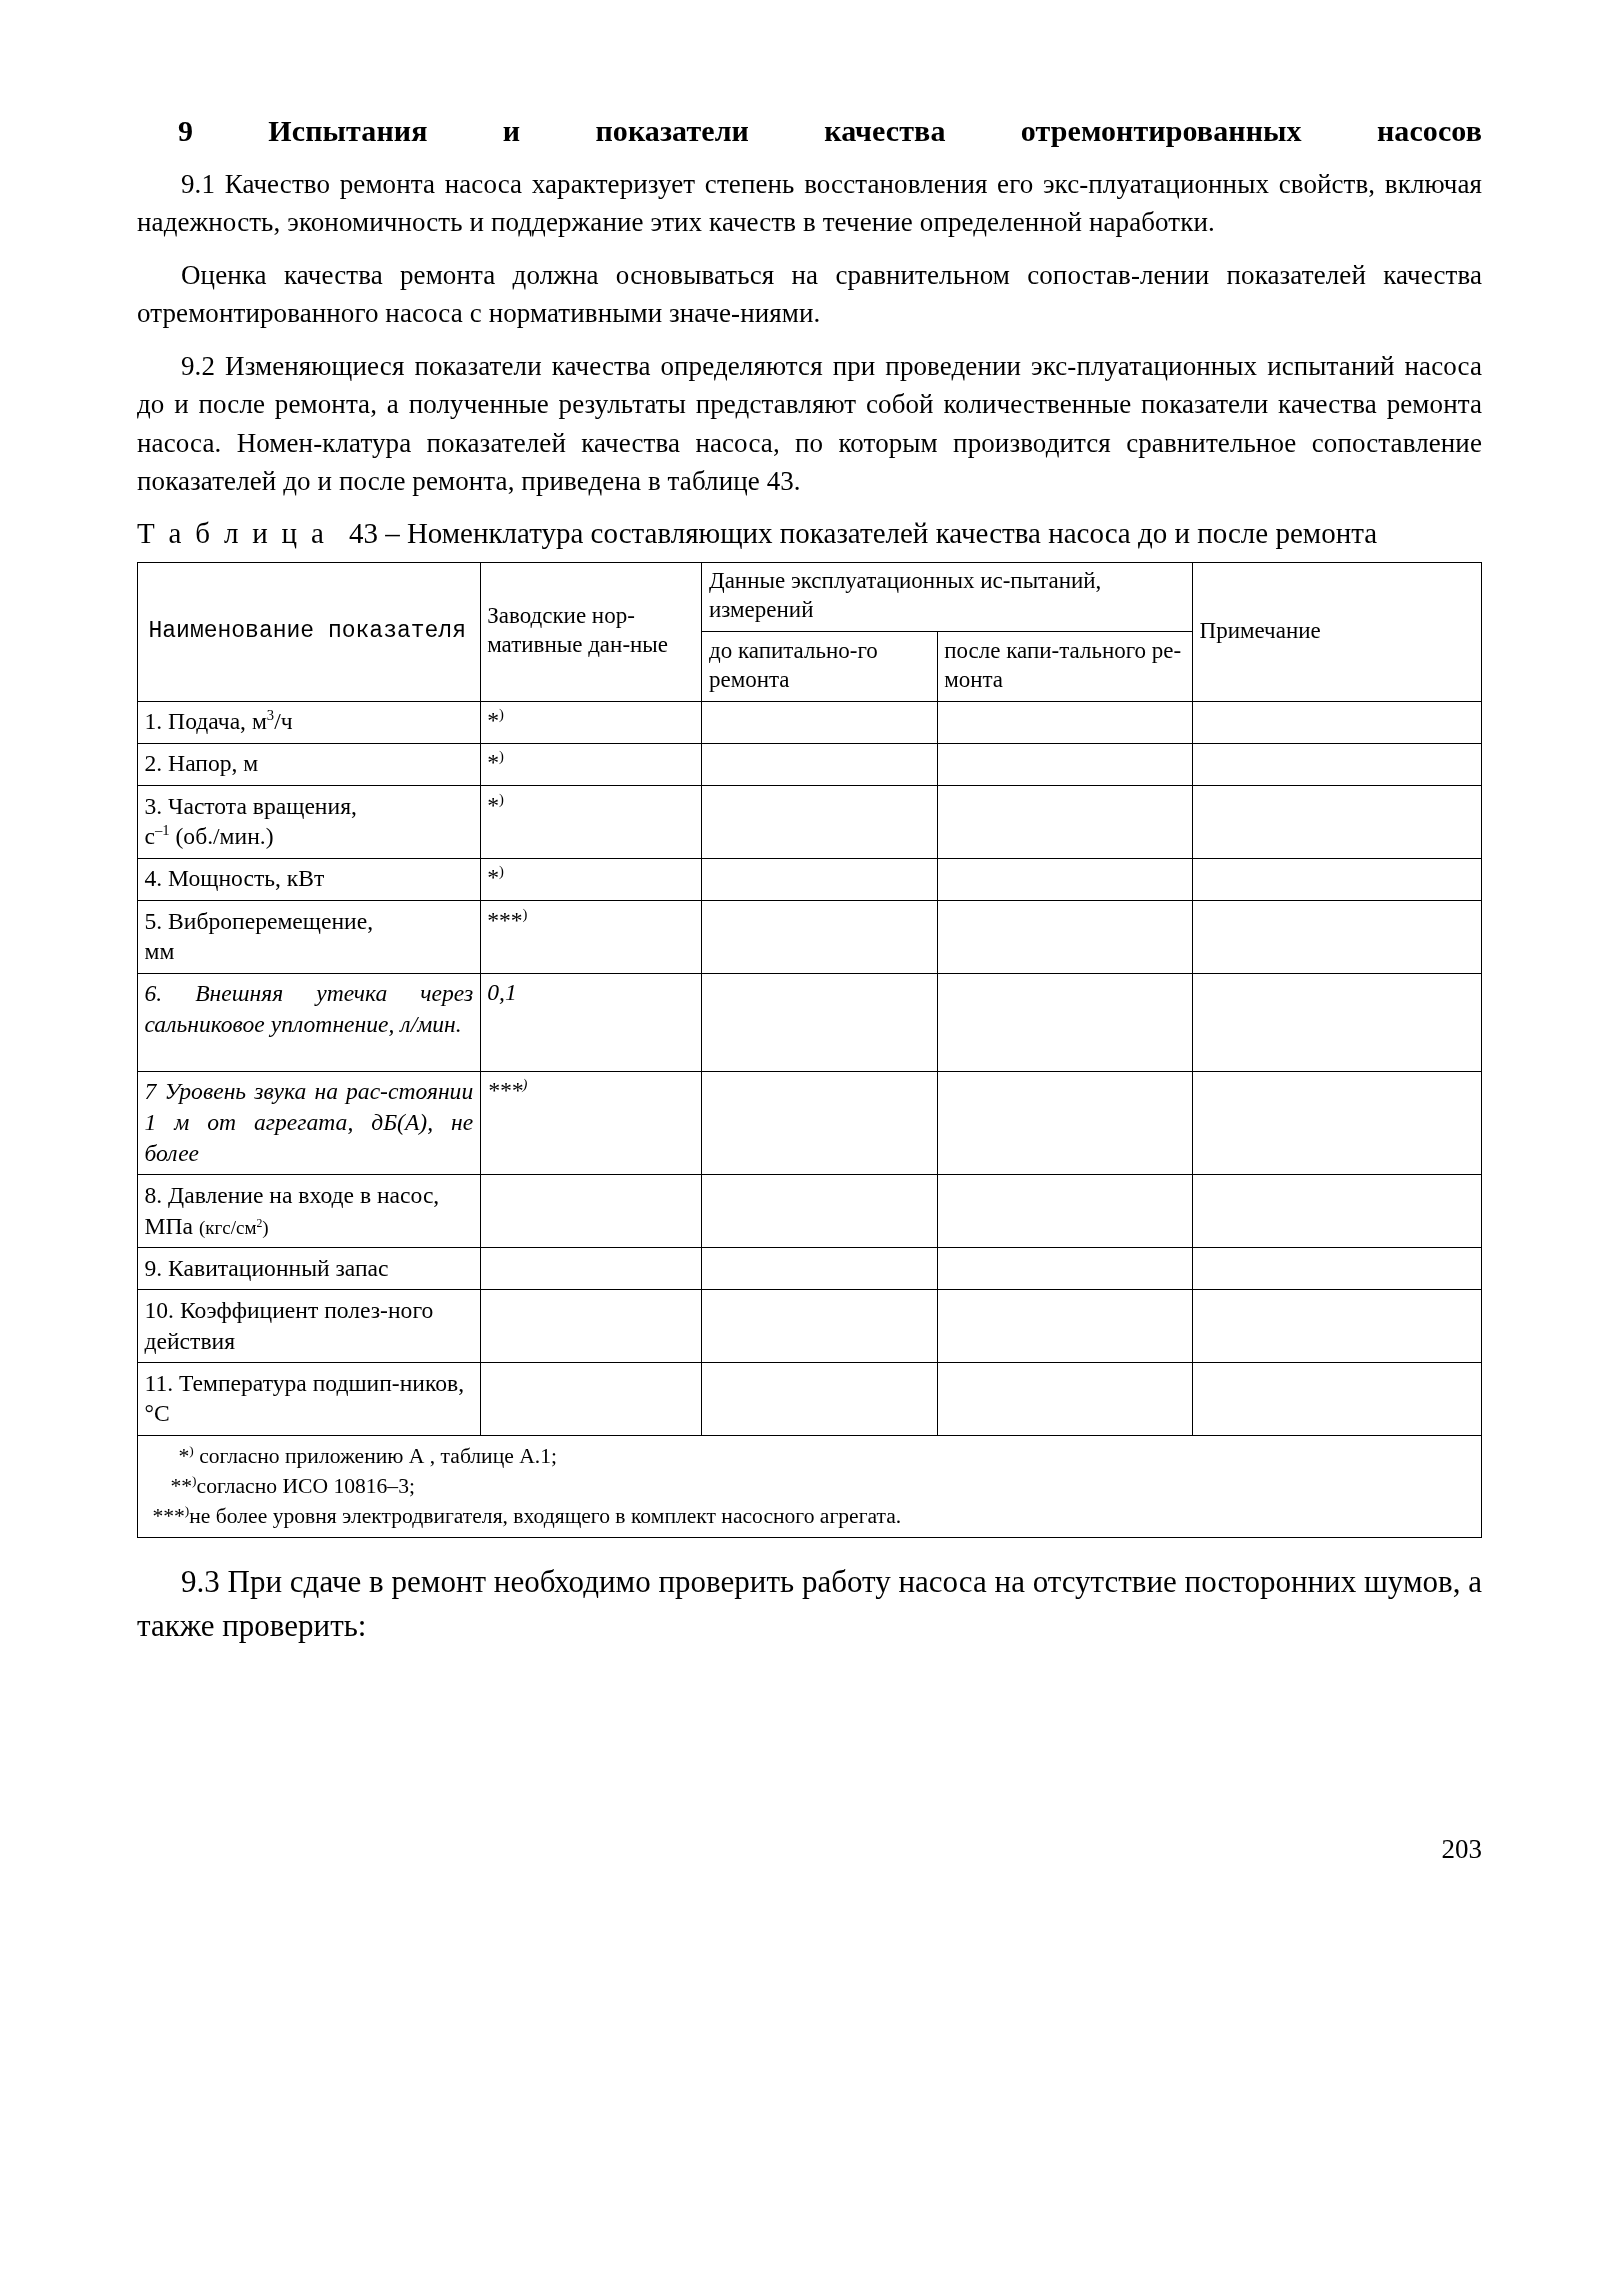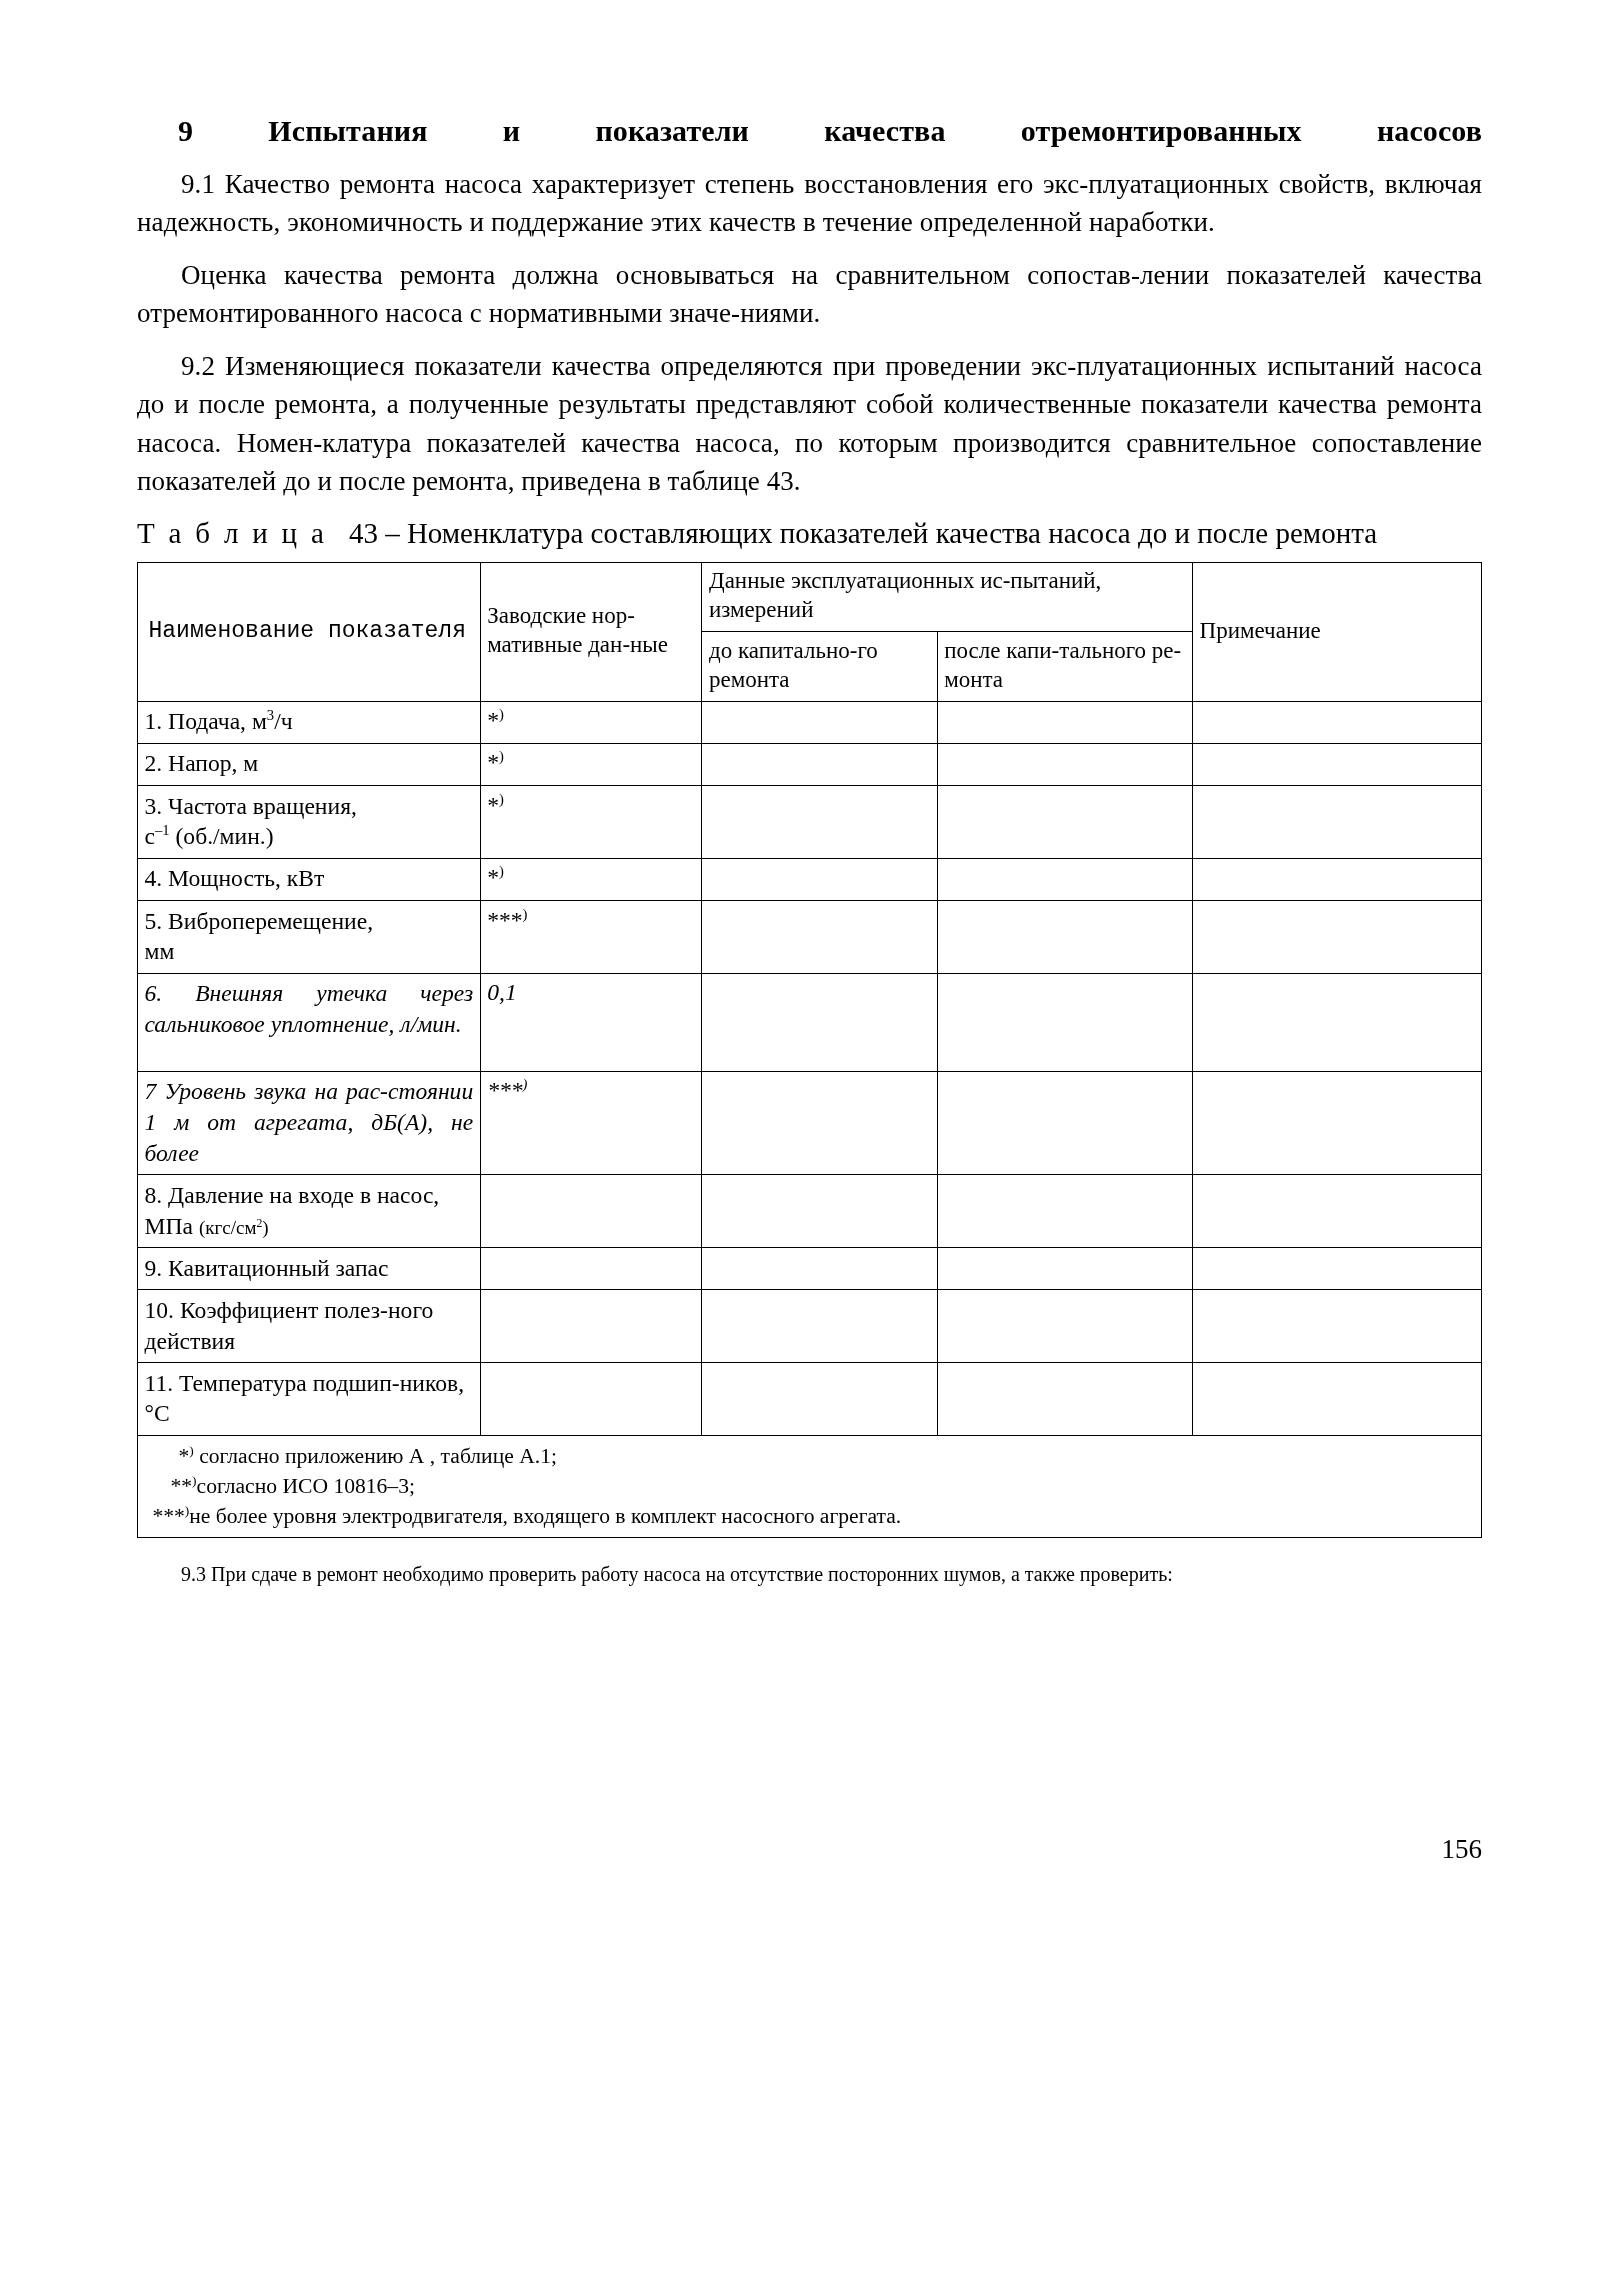--- a/index.html
+++ b/index.html
@@ -102,21 +102,21 @@
     font-size: 21.6px;
     line-height: 1.40;
     padding: 6.5px 9.2px 9.2px 19.6px;
     text-align: left;
   }
   td.footnotes div { white-space: nowrap; }
   .fn-ind1 { padding-left: 34px; }
   .fn-ind2 { padding-left: 26px; }
   .fn-ind3 { padding-left: 7.9px; }
   p.after {
-    font-size: 20px;
+    font-size: 31px;
     line-height: 1.42;
     margin: 22px 0 0 0;
     text-align: justify;
     text-indent: 44px;
   }
   .page-number {
     position: absolute;
     right: 141px;
     bottom: 79px;
     font-size: 27px;
@@ -247,15 +247,15 @@
             <div class="fn-ind1">*<sup>)</sup> согласно приложению А , таблице А.1;</div>
             <div class="fn-ind2">**<sup>)</sup>согласно ИСО 10816–3;</div>
             <div class="fn-ind3">***<sup>)</sup>не более уровня электродвигателя, входящего  в комплект насосного агрегата.</div>
           </td>
       </tr>
     </tfoot>
   </table>
 
   <p class="after">9.3 При сдаче в ремонт необходимо проверить работу насоса на отсутствие посторонних шумов, а также проверить:</p>
 
-  <div class="page-number">156</div>
+  <div class="page-number">203</div>
 </div>
 
 
 </body></html>

